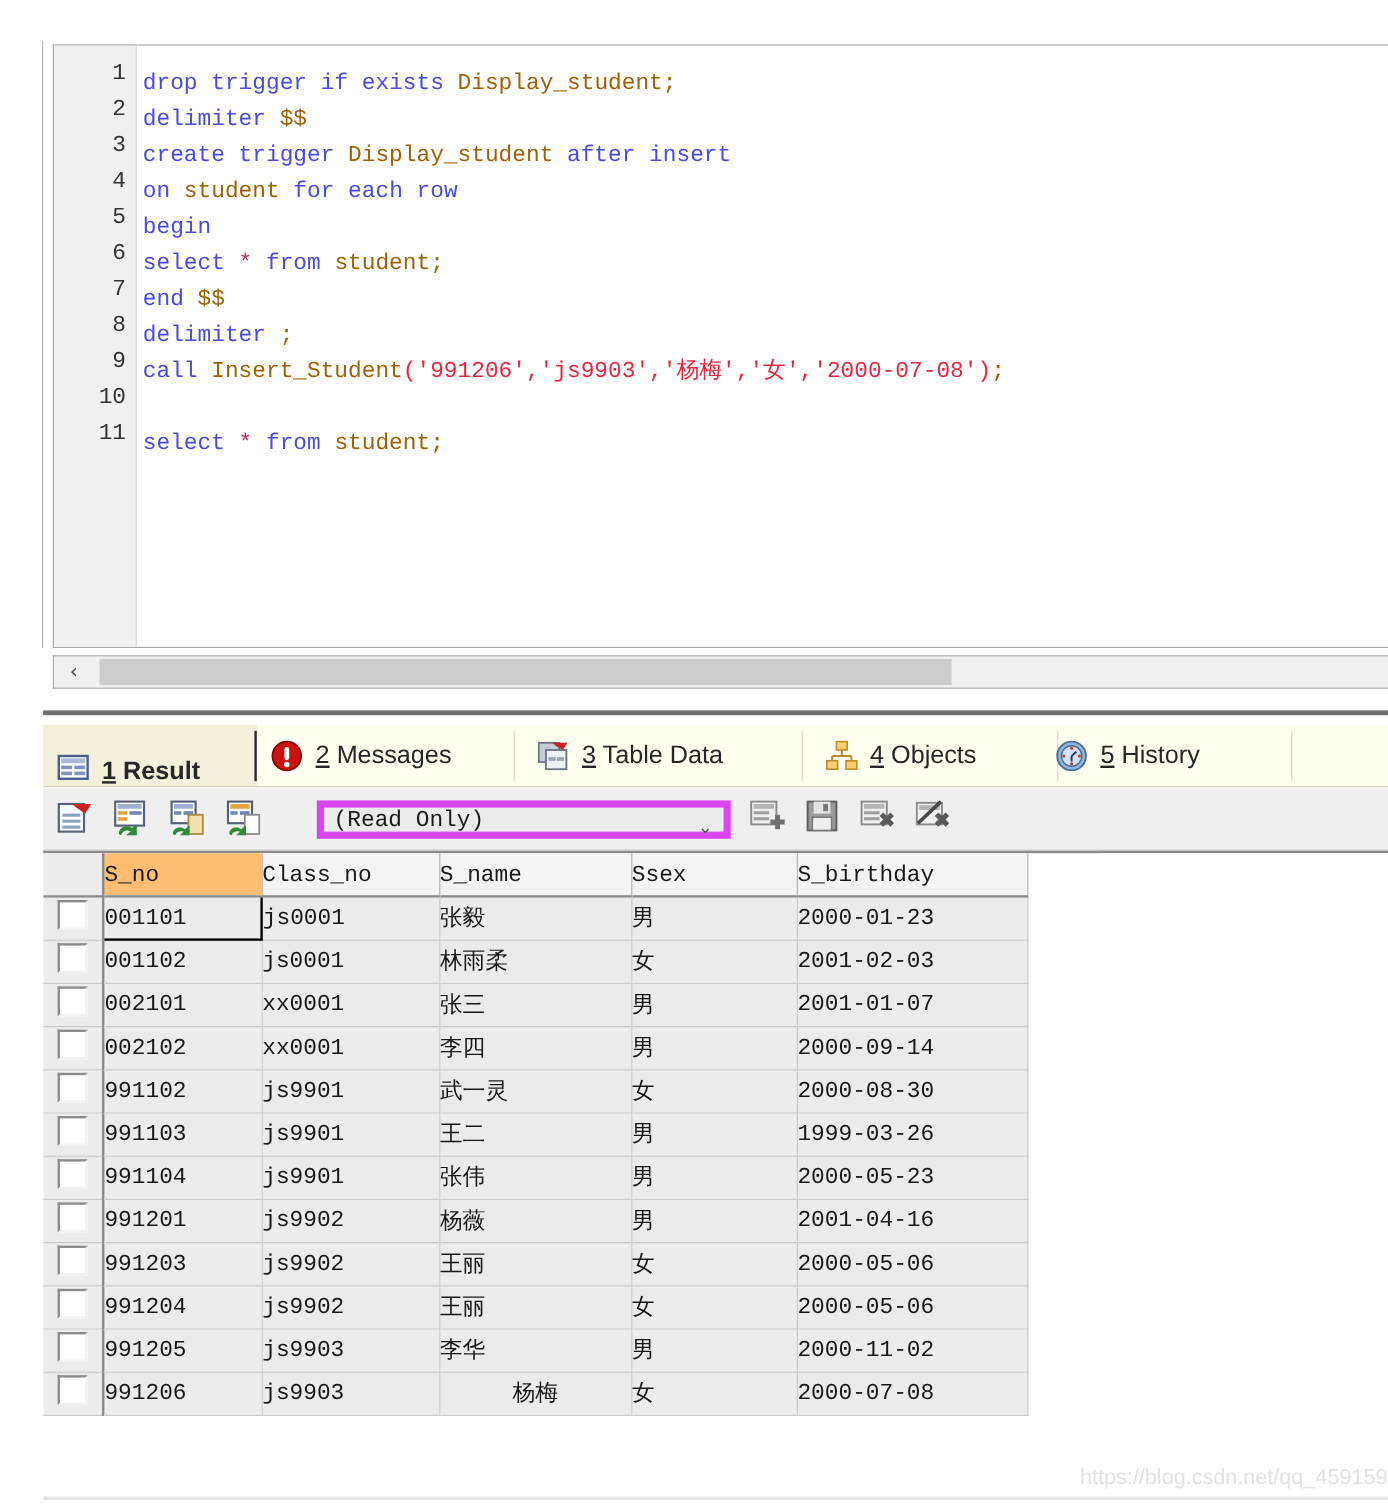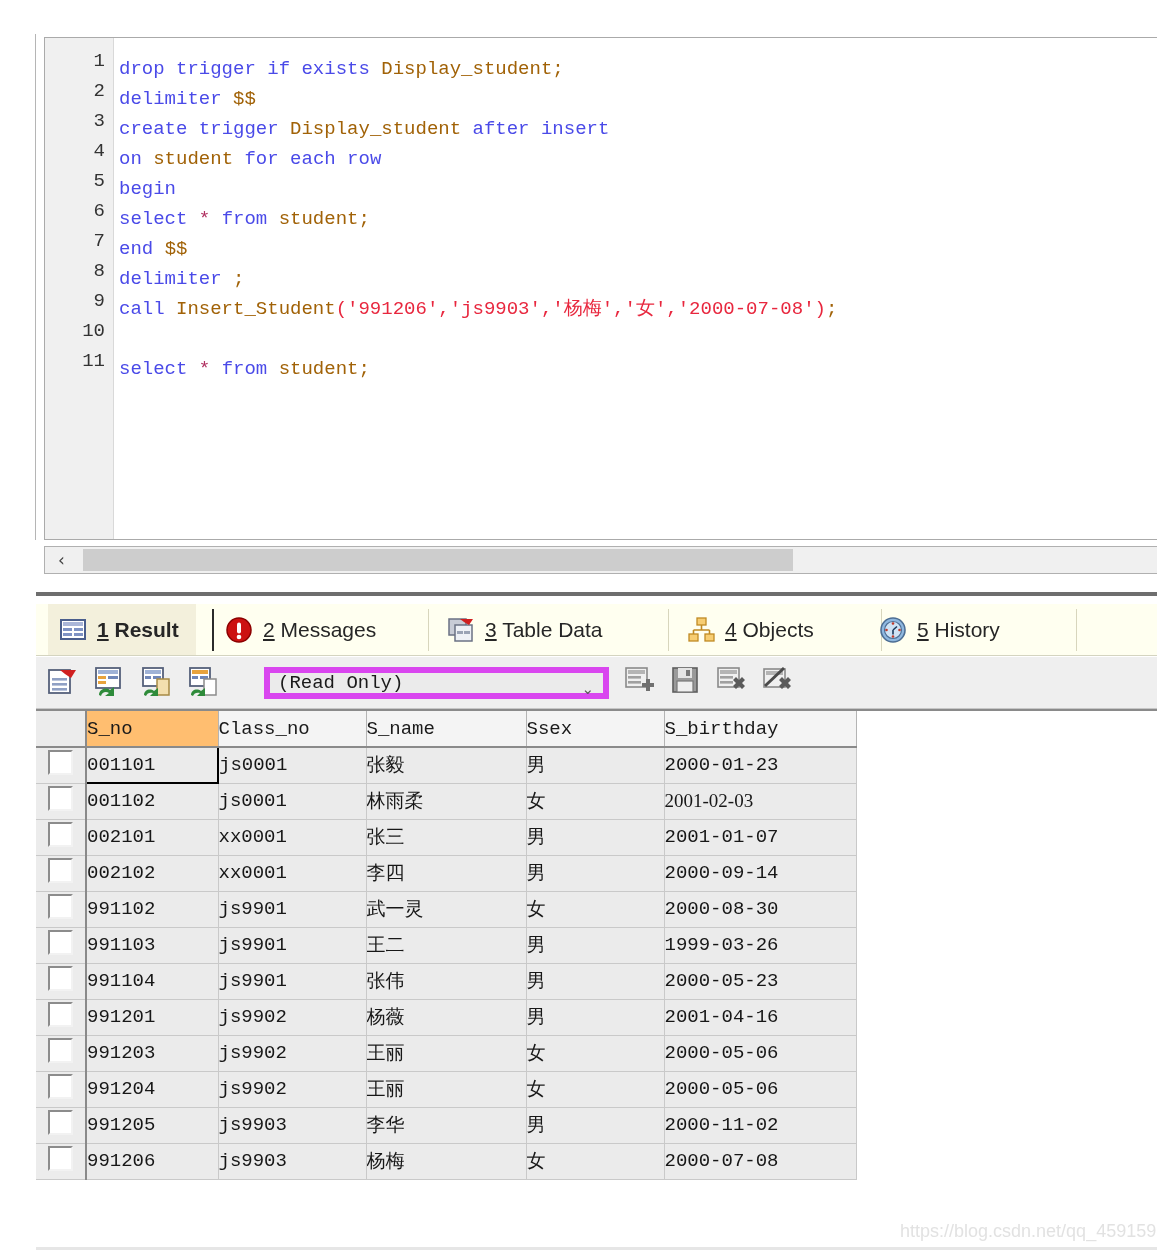--- a/index.html
+++ b/index.html
@@ -243,21 +243,21 @@
   <div class="hscroll">
     <div class="arrow">‹</div>
     <div class="thumb"></div>
   </div>
 
   <div class="splitter">
     <div class="bar"></div>
   </div>
 
   <div class="tabbar" id="tabbar">
-      <div class="tab active" style="left: 12px; width: 148px;">
+      <div class="tab active" style="left: 0px; width: 178px; align-items: flex-end;">
         <span class="ticon">
           <svg width="28" height="28" viewBox="0 0 28 28">
             <rect x="2" y="4" width="24" height="19" fill="#fff" stroke="#4a5e8c" stroke-width="2"></rect>
             <rect x="4" y="6" width="20" height="4" fill="#aab6d8"></rect>
             <rect x="4" y="12" width="9" height="3" fill="#7f93c4"></rect>
             <rect x="15" y="12" width="9" height="3" fill="#7f93c4"></rect>
             <rect x="4" y="17" width="9" height="3" fill="#7f93c4"></rect>
             <rect x="15" y="17" width="9" height="3" fill="#7f93c4"></rect>
           </svg>
         </span>
@@ -401,21 +401,21 @@
             <td class="cell" style="width: 160px;"><span class="cjk">张毅</span></td>
             <td class="cell" style="width: 138px;"><span class="cjk">男</span></td>
             <td class="cell" style="width: 192px;">2000-01-23</td>
           </tr>
           <tr>
             <td class="rowsel"><span class="chk"></span></td>
             <td class="cell" style="width: 132px;">001102</td>
             <td class="cell" style="width: 148px;">js0001</td>
             <td class="cell" style="width: 160px;"><span class="cjk">林雨柔</span></td>
             <td class="cell" style="width: 138px;"><span class="cjk">女</span></td>
-            <td class="cell" style="width: 192px; font-family: Liberation Serif, serif;">2001-02-03</td>
+            <td class="cell" style="width: 192px;">2001-02-03</td>
           </tr>
           <tr>
             <td class="rowsel"><span class="chk"></span></td>
             <td class="cell" style="width: 132px;">002101</td>
             <td class="cell" style="width: 148px;">xx0001</td>
             <td class="cell" style="width: 160px;"><span class="cjk">张三</span></td>
             <td class="cell" style="width: 138px;"><span class="cjk">男</span></td>
             <td class="cell" style="width: 192px;">2001-01-07</td>
           </tr>
           <tr>
@@ -479,21 +479,21 @@
             <td class="cell" style="width: 132px;">991205</td>
             <td class="cell" style="width: 148px;">js9903</td>
             <td class="cell" style="width: 160px;"><span class="cjk">李华</span></td>
             <td class="cell" style="width: 138px;"><span class="cjk">男</span></td>
             <td class="cell" style="width: 192px;">2000-11-02</td>
           </tr>
           <tr>
             <td class="rowsel"><span class="chk"></span></td>
             <td class="cell" style="width: 132px;">991206</td>
             <td class="cell" style="width: 148px;">js9903</td>
-            <td class="cell" style="width: 160px;"><span class="cjk">杨梅</span></td>
+            <td class="cell" style="width: 160px; text-align: center;"><span class="cjk">杨梅</span></td>
             <td class="cell" style="width: 138px;"><span class="cjk">女</span></td>
             <td class="cell" style="width: 192px;">2000-07-08</td>
           </tr>
         </tbody>
       </table>
     <div class="gridfill"></div>
     <div class="gridrest"></div>
   </div>
 
   <div class="watermark">https://blog.csdn.net/qq_45915957</div>

